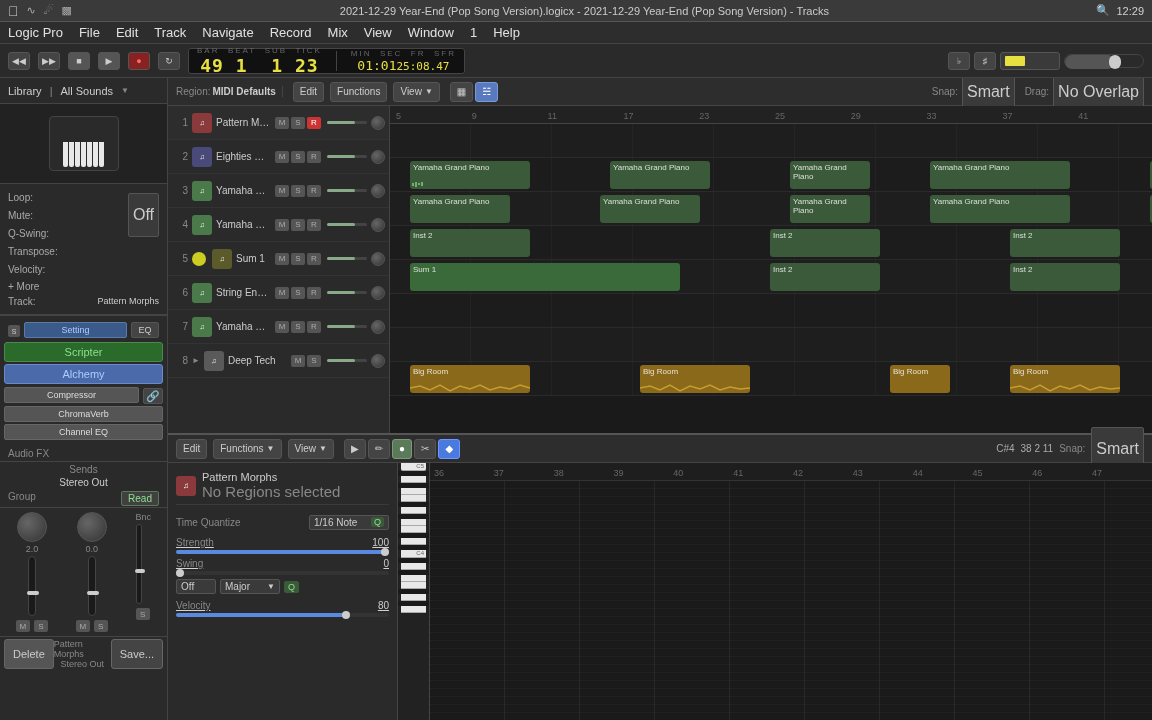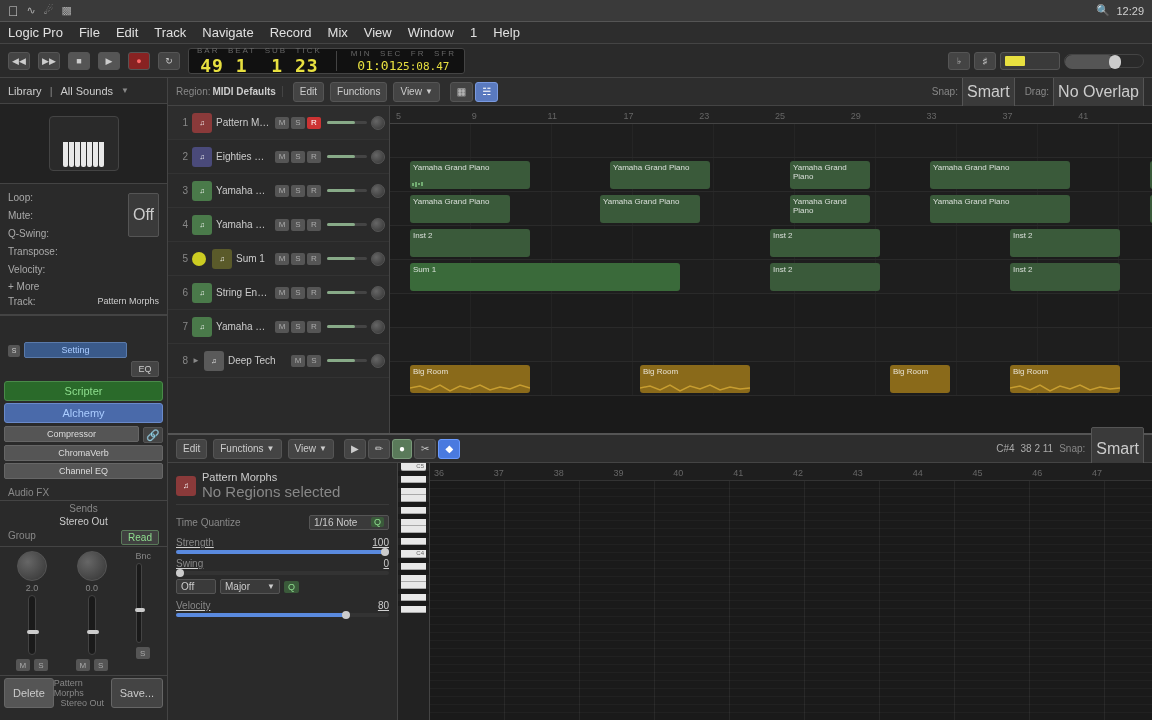--- a/index.html
+++ b/index.html
@@ -510,21 +510,20 @@
     }
     .eq-btn {
       height: 16px;
       padding: 0 5px;
       background: #444;
       border: 1px solid #555;
       border-radius: 2px;
       font-size: 9px;
       color: #ccc;
       cursor: pointer;
-      margin-top: 39px;
     }
 
     .audio-fx-label {
       font-size: 10px;
       color: #888;
       padding: 2px 8px;
     }
 
     .group-read-row {
       display: flex;
@@ -560,20 +559,23 @@
   </style>
 </head>
 <body>
 
 <div class="top-bar">
   <div class="top-bar-left">
     <span style="font-size:14px;"></span>
     <span style="color:#aaa;">∿</span>
     <span style="color:#aaa;">☄</span>
     <span style="color:#aaa;">▩</span>
+  </div>
+  <div class="top-bar-center">
+    <span>2021-12-29 Year-End (Pop Song Version).logicx - 2021-12-29 Year-End (Pop Song Version) - Tracks</span>
   </div>
   <div class="top-bar-right">
     <span style="color:#aaa;">🔍</span>
     <span>12:29</span>
   </div>
 </div>
 
 <div class="menu-bar">
   <span class="menu-item">Logic Pro</span>
   <span class="menu-item">File</span>

